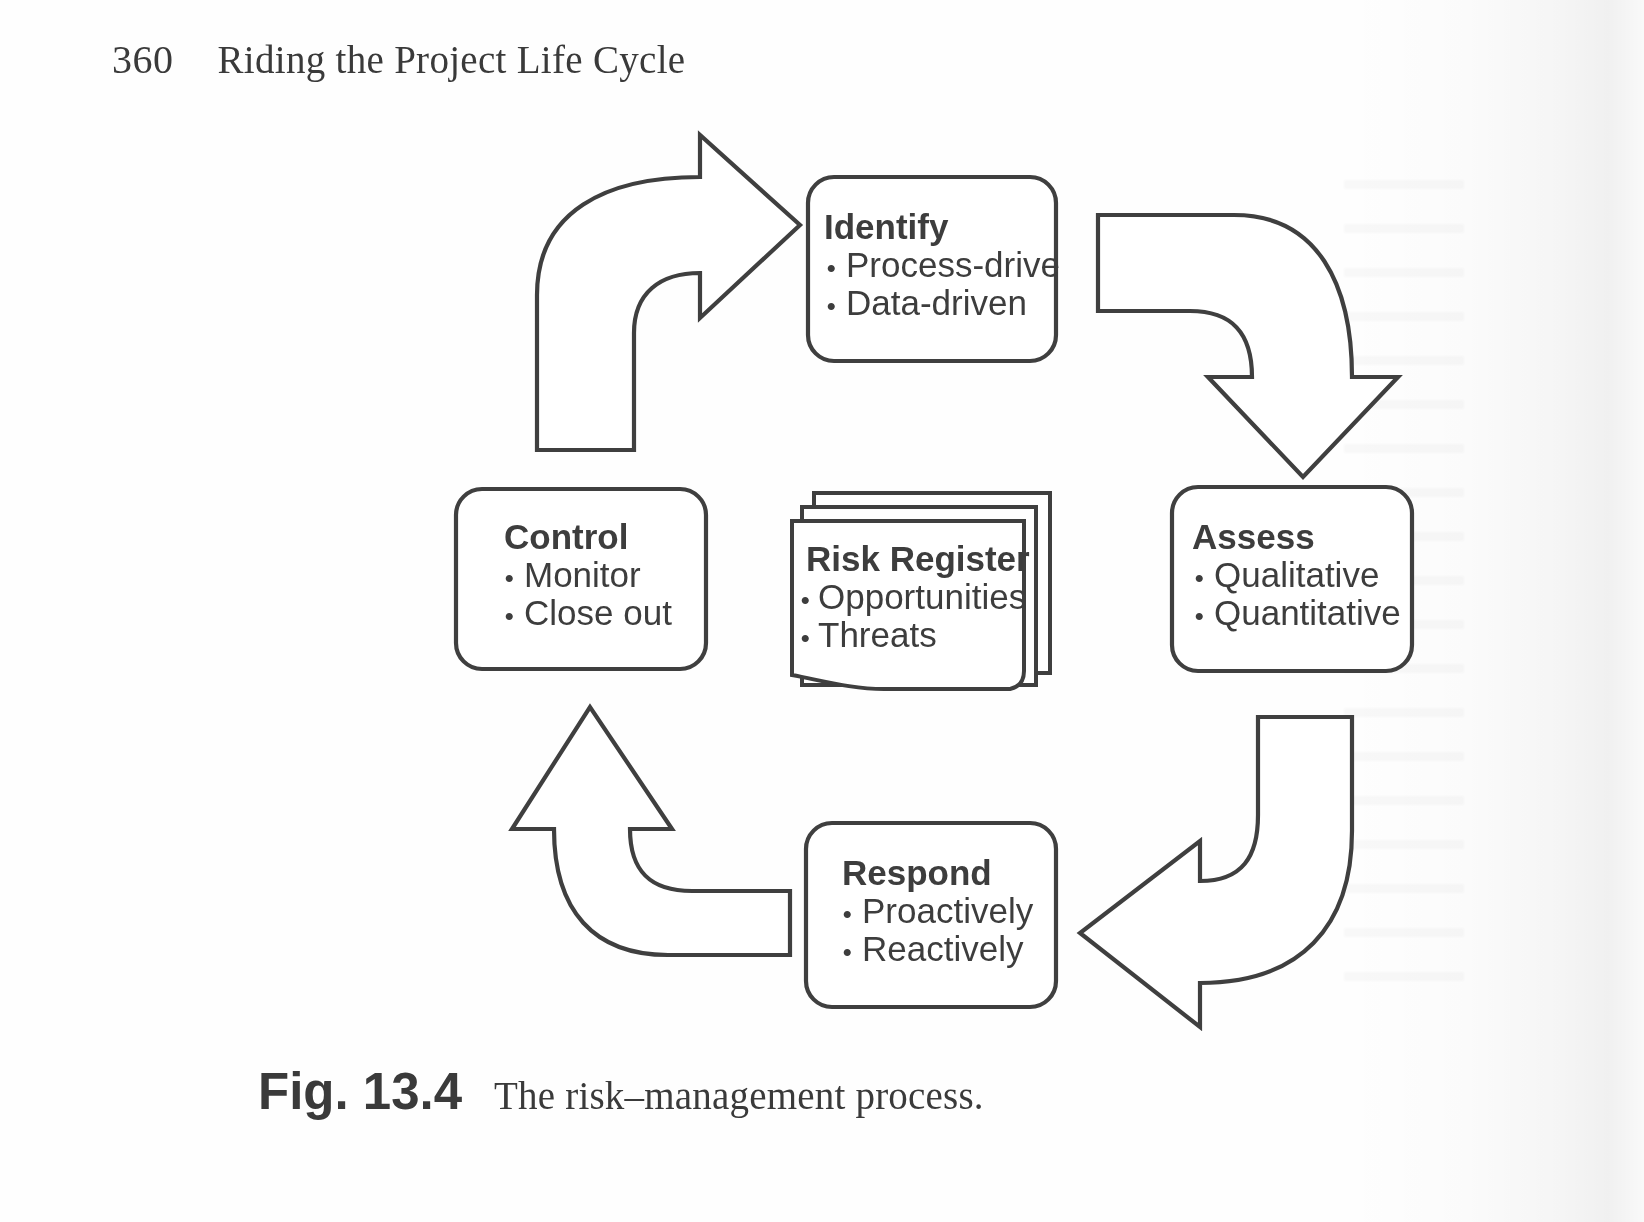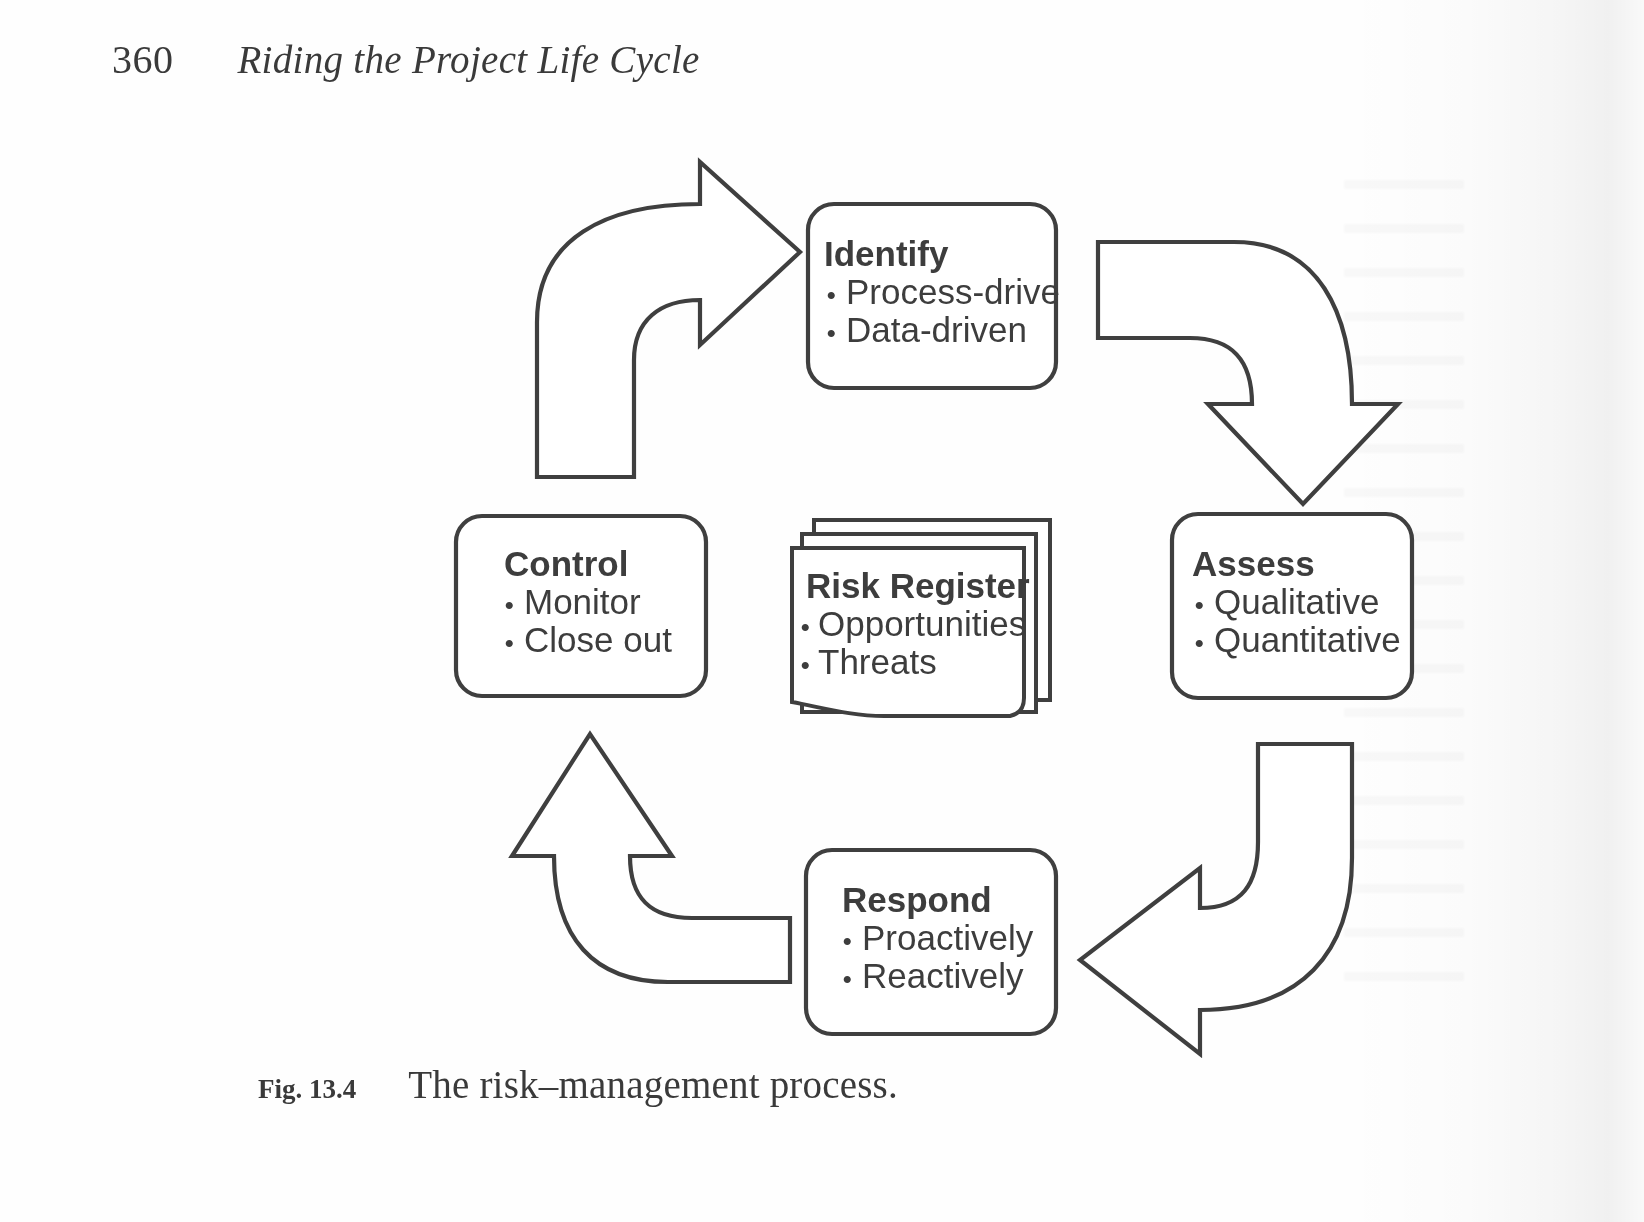--- a/index.html
+++ b/index.html
@@ -52,30 +52,29 @@
     white-space: nowrap;
     color: #3a3a3a;
   }
   .rh-page {
     font-family: Liberation Serif, serif;
     font-size: 40px;
     letter-spacing: 0.5px;
   }
   .rh-title {
     font-family: "Liberation Serif", serif;
-    font-style: italic;
     font-size: 39px;
-    margin-left: 64px;
+    margin-left: 44px;
     letter-spacing: 0.3px;
   }
 
   #figure {
     position: absolute;
     left: 0;
-    top: 142px;
+    top: 115px;
     width: 1538px;
     height: 930px;
   }
   #fig-svg { display: block; }
 
   .node-title {
     font-family: "Liberation Sans", sans-serif;
     font-weight: bold;
     font-size: 35px;
     fill: #3d3d3d;
@@ -105,28 +104,28 @@
   }
 
   #caption {
     position: absolute;
     left: 258px;
     top: 1062px;
     white-space: nowrap;
     color: #3a3a3a;
   }
   .cap-label {
-    font-family: Liberation Serif, serif;
+    font-family: Liberation Sans, sans-serif;
     font-weight: bold;
-    font-size: 27px;
+    font-size: 51px;
   }
   .cap-text {
     font-family: "Liberation Serif", serif;
     font-size: 39px;
-    margin-left: 52px;
+    margin-left: 32px;
     letter-spacing: 0.2px;
   }
 </style>
 </head>
 <body>
 
 <div id="page">
 
   <div id="scan-edge"></div>
   <div id="scan-bleed"></div>

